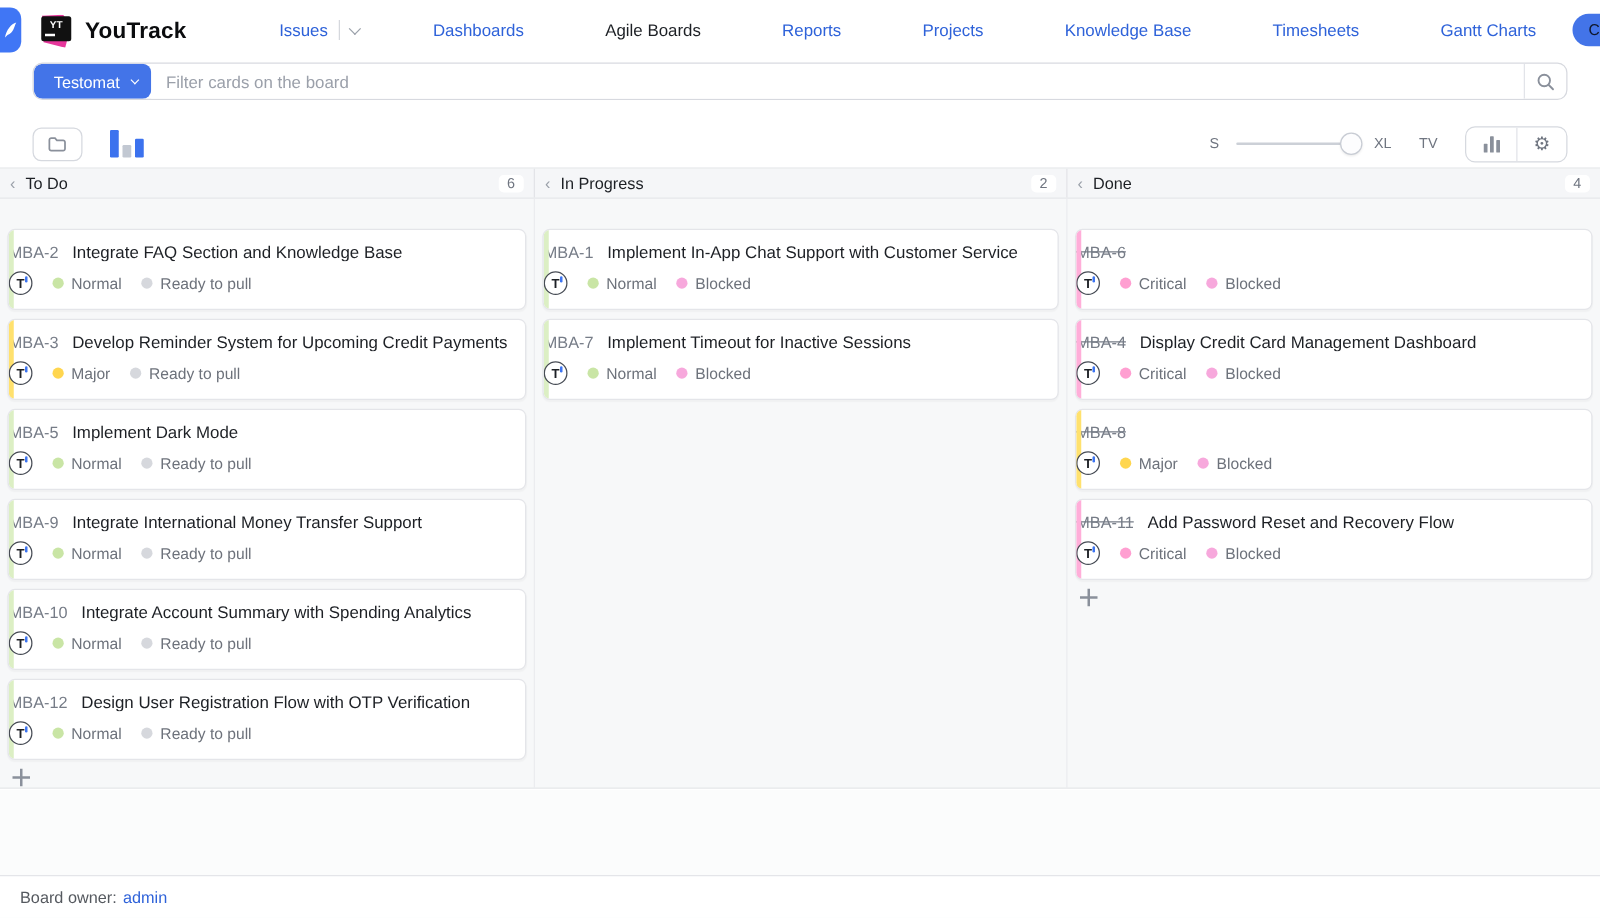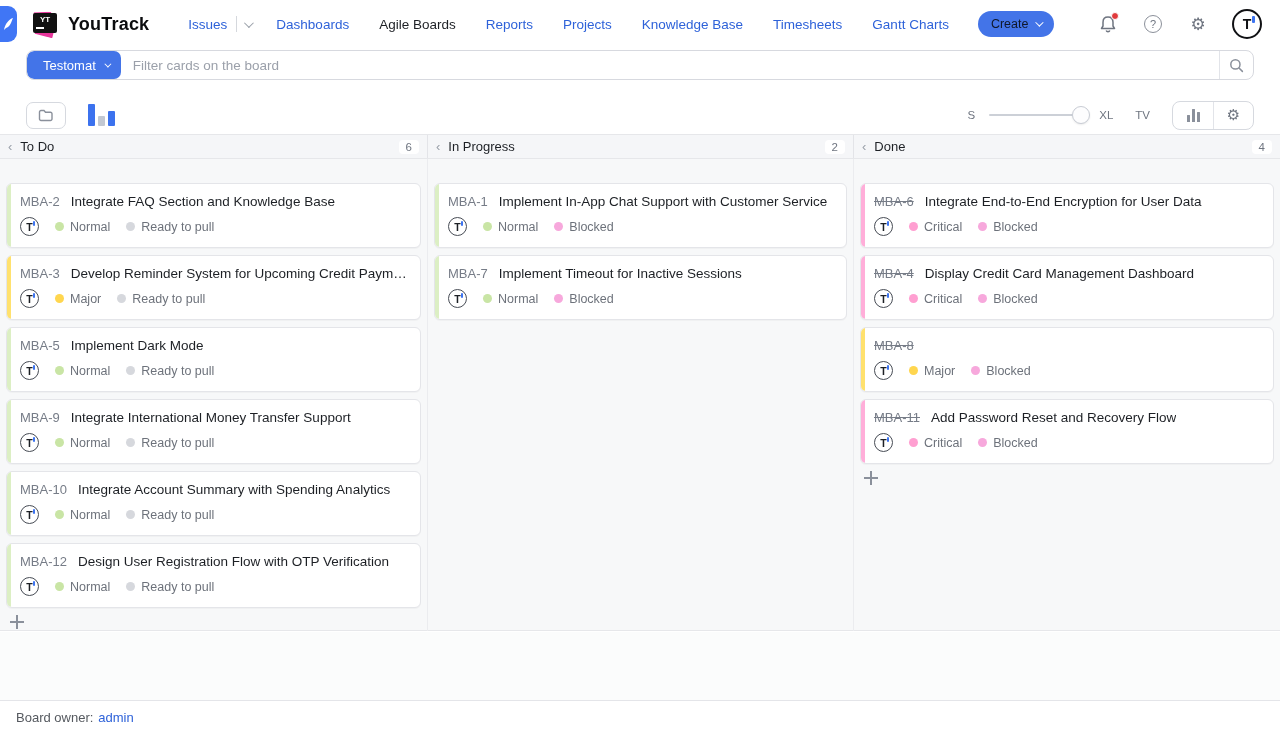--- a/index.html
+++ b/index.html
@@ -9,21 +9,21 @@
 
   
   .app-header { position:absolute; top:0; left:0; right:0; height:48px; display:flex; align-items:center; background:#fff; }
   .side-chip { position:absolute; left:0; top:6px; width:17px; height:36px; background:#4076f5; border-radius:0 9px 9px 0; display:flex; align-items:center; justify-content:center; }
   .yt-logo { position:relative; width:30px; height:30px; margin-left:29px; flex:0 0 auto; }
   .yt-logo .pink { position:absolute; left:3px; top:2px; width:24px; height:26px; background:var(--logo-pink); transform:rotate(8deg); border-radius:3px; clip-path:polygon(0 12%, 70% 0, 100% 30%, 92% 100%, 18% 92%); }
   .yt-logo .black-sq { position:absolute; left:4px; top:4px; width:24px; height:20px; background:#111; border-radius:2px; color:#fff; font-size:8px; font-weight:bold; text-align:center; line-height:13px; }
   .yt-logo .black-sq i { display:block; width:8px; height:2px; background:#fff; margin:1px 0 0 3px; }
   .wordmark { font-size:18px; font-weight:bold; color:#0b0c0e; margin-left:9px; letter-spacing:.2px; }
   .nav { display:flex; align-items:center; margin-left:24px; gap:0; }
-  .nav-link { font-size:13.5px; color:var(--link-blue); padding:6px 15px; white-space:nowrap; cursor:pointer; }
+  .nav-link { font-size:13.5px; color:var(--link-blue); padding:6px 15px; white-space:nowrap; cursor:pointer;margin-left:35px; }
   .nav-link[data-active="true"] { color:#1d2025; }
   .issues-group { display:flex; align-items:center; padding:6px 10px 6px 15px; }
   .issues-group .nav-link { padding:0; }
   .nav-divider { width:1px; height:16px; background:#d5d8dd; margin:0 7px 0 9px; }
   .chev { display:inline-block; width:7px; height:7px; border-right:1.5px solid #9aa0a9; border-bottom:1.5px solid #9aa0a9; transform:rotate(45deg) translateY(-2px); }
   .create-btn { margin-left:14px; height:26px; padding:0 13px; background:var(--accent-blue); color:#0f172a; border:none; border-radius:14px; font-size:12.5px; display:flex; align-items:center; gap:7px; cursor:pointer; font-family:inherit; }
   .create-btn .chev { border-color:#fff; width:6px; height:6px; }
   .header-icons { margin-left:auto; display:flex; align-items:center; gap:23px; padding-right:18px; }
   .icon-btn { position:relative; width:22px; height:22px; display:flex; align-items:center; justify-content:center; cursor:pointer; color:#6f7580; }
   .notif-dot { position:absolute; top:-1px; right:0; width:8px; height:8px; border-radius:50%; background:var(--notification-dot); border:1.5px solid #fff; }
@@ -67,21 +67,21 @@
   .col-header { display:flex; align-items:center; padding:0 8px; gap:8px; }
   .col-header.w1 { width:427px; } .col-header.w2 { width:426px; border-left:1px solid #e3e4e8; } .col-header.w3 { flex:1; border-left:1px solid #e3e4e8; }
   .collapse-chev { color:#9aa0a9; font-size:13px; cursor:pointer; line-height:1; }
   .col-name { font-size:13px; color:#1d2025; }
   .col-count { margin-left:auto; background:#fff; border-radius:4px; padding:1px 7px; font-size:11.5px; color:#6f7580; }
   .board-content { position:relative; display:flex; height:472px; }
   .col { padding:24px 6px 0 6px; }
   .col.w1 { width:427px; } .col.w2 { width:426px; border-left:1px solid #ebecef; } .col.w3 { flex:1; border-left:1px solid #ebecef; }
   .total-cards { position:absolute; top:6px; right:8px; font-size:12px; color:#6f7580;margin-top:20px; }
   .cards { display:flex; flex-direction:column; gap:7px; }
-  .card { position:relative; height:65px; background:#fff; border:1px solid #e4e5e9; border-radius:6px; overflow:hidden; padding:10px 12px 11px 13px; display:flex; flex-direction:column; justify-content:space-between; cursor:pointer; box-shadow:0 1px 1px rgba(0,0,0,.03); }
+  .card { position:relative; height:65px; background:#fff; border:1px solid #e4e5e9; border-radius:6px; overflow:hidden; padding:10px 12px 11px 0; display:flex; flex-direction:column; justify-content:space-between; cursor:pointer; box-shadow:0 1px 1px rgba(0,0,0,.03); }
   .card::before { content:''; position:absolute; left:0; top:0; bottom:0; width:4px; background:#e4e5e9; }
   .card[data-priority="normal"]::before { background:var(--stripe-normal); }
   .card[data-priority="major"]::before { background:var(--stripe-major); }
   .card[data-priority="critical"]::before { background:var(--stripe-critical); }
   .card-top { display:flex; gap:11px; align-items:baseline; }
   .card-id { font-size:13px; color:#767c87; white-space:nowrap; }
   .card[data-done="true"] .card-id { text-decoration:line-through; }
   .card-title { font-size:13.5px; color:#1d2025; white-space:nowrap; overflow:hidden; text-overflow:ellipsis; }
   .card-meta { display:flex; align-items:center; gap:16px; }
   .card-avatar { position:relative; width:19px; height:19px; border:1.5px solid #474c55; border-radius:50%; display:flex; align-items:center; justify-content:center; font-size:10.5px; font-weight:bold; color:#1d2025; background:#fff; flex:0 0 auto; }
@@ -426,21 +426,20 @@
             </div>
           </div>
       </div>
 
       <div class="col w3">
         <div class="cards">
 
             <div class="card" data-priority="critical" data-done="true">
               <div class="card-top">
                 <span class="card-id">MBA-6</span>
-                <span class="card-title">Integrate End-to-End Encryption for User Data</span>
               </div>
               <div class="card-meta">
                 <span class="card-avatar">
                   <span>T</span>
                   <span class="tick"></span>
                 </span>
                 <span class="chip">
                   <span class="dot" data-k="critical"></span>
                   <span>Critical</span>
                 </span>

